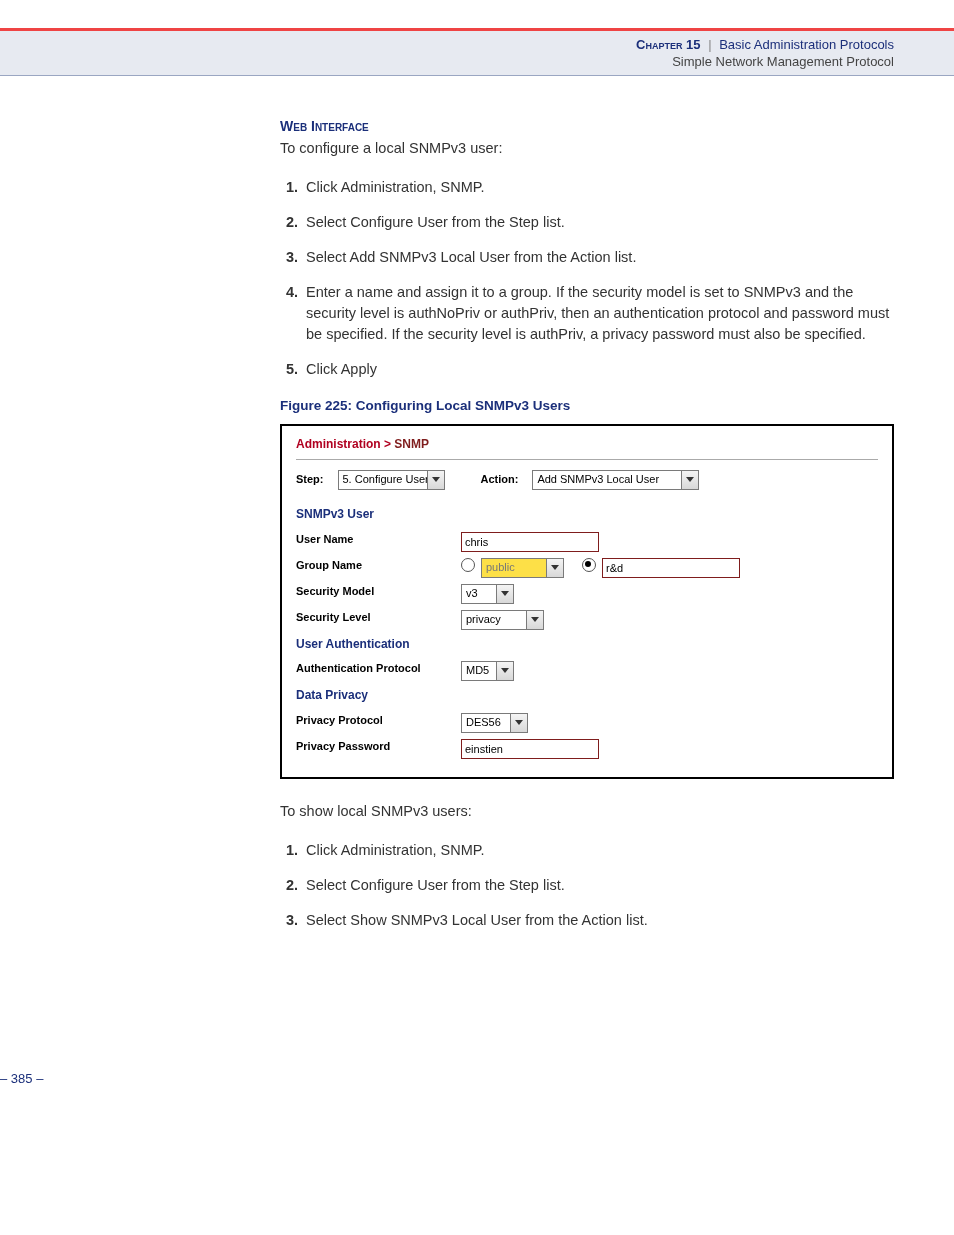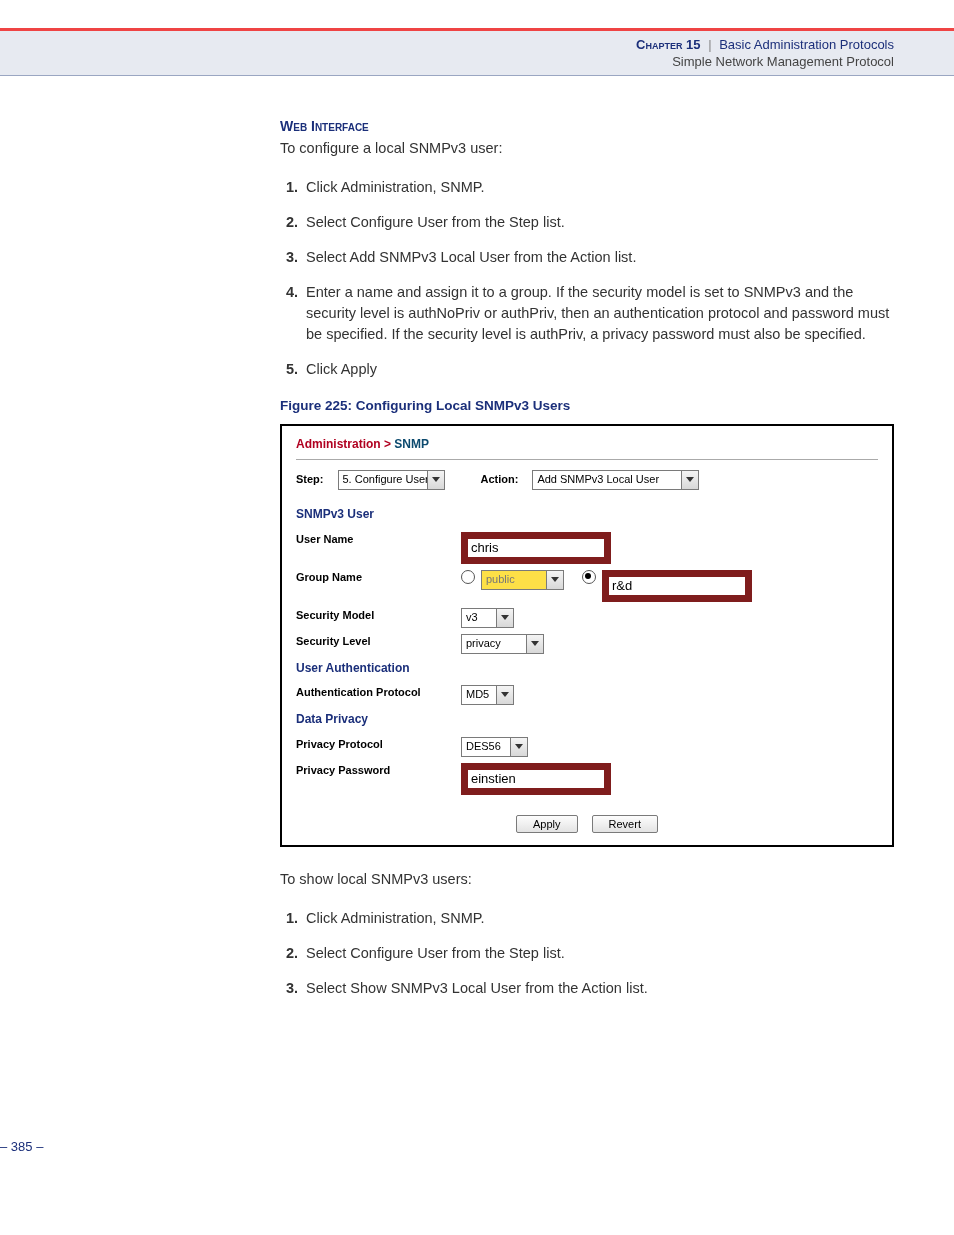--- a/index.html
+++ b/index.html
@@ -78,21 +78,21 @@
   }
   .fig-inner {
     padding: 10px 14px 12px 14px;
   }
   .breadcrumb {
     font-weight: bold;
     font-size: 12px;
     margin-bottom: 6px;
   }
   .breadcrumb .bc1 { color: #b00020; }
-  .breadcrumb .bc2 { color: #0c4a6e; }
+  .breadcrumb .bc2 { color: #7f1d1d; }
   .subhead-line {
     border-top: 1px solid #aaa;
     margin: 2px 0 10px 0;
   }
   .step-action-row {
     display: flex;
     align-items: center;
     gap: 14px;
     margin-bottom: 16px;
   }
@@ -138,24 +138,24 @@
   .form-row {
     display: flex;
     margin-bottom: 6px;
   }
   .form-row .flabel {
     width: 165px;
     font-weight: bold;
     font-size: 11px;
   }
   .textbox {
-    border: 7px solid #7f1d1d;
+    border: 1px solid #7f1d1d;
     height: 16px;
     padding: 1px 3px;
-    font-size: 13px;
+    font-size: 11px;
     font-family: Arial, sans-serif;
     background: #fff;
   }
   .textbox.w130 { width: 130px; }
   .radio-dot {
     width: 12px; height: 12px;
     border: 1px solid #555;
     border-radius: 50%;
     display: inline-block;
     position: relative;
@@ -322,24 +322,20 @@
               </svg>
           </span>
         </span>
       </div>
 
       <div class="form-row">
         <span class="flabel">Privacy Password</span>
         <input class="textbox w130" value="einstien" style="">
       </div>
 
-      <div class="btnrow">
-        <button class="winbtn">Apply</button>
-        <button class="winbtn">Revert</button>
-      </div>
     </div>
   </div>
 
   <div class="intro">To show local SNMPv3 users:</div>
 
   <ol class="steps">
     <li>Click Administration, SNMP.</li>
     <li>Select Configure User from the Step list.</li>
     <li>Select Show SNMPv3 Local User from the Action list.</li>
   </ol>

